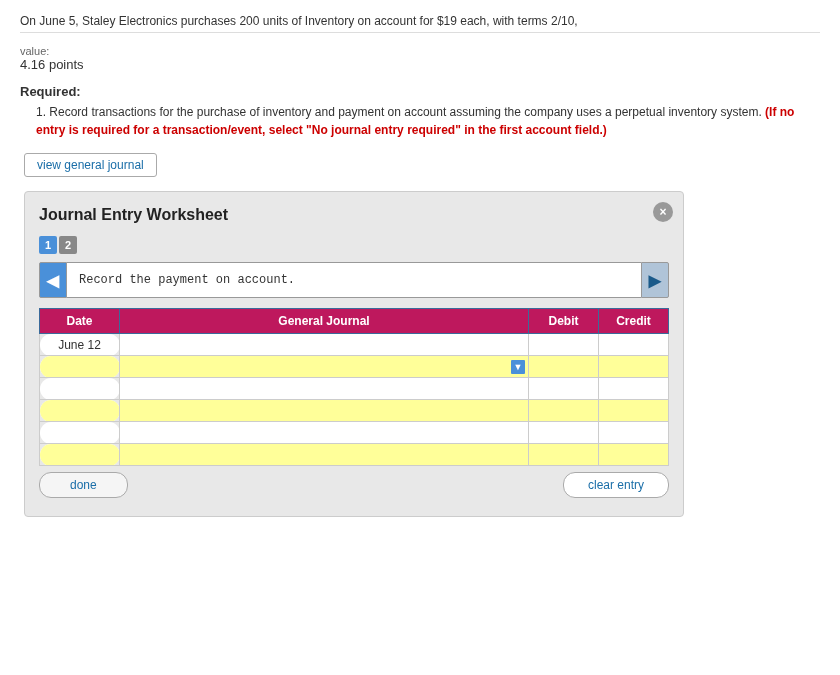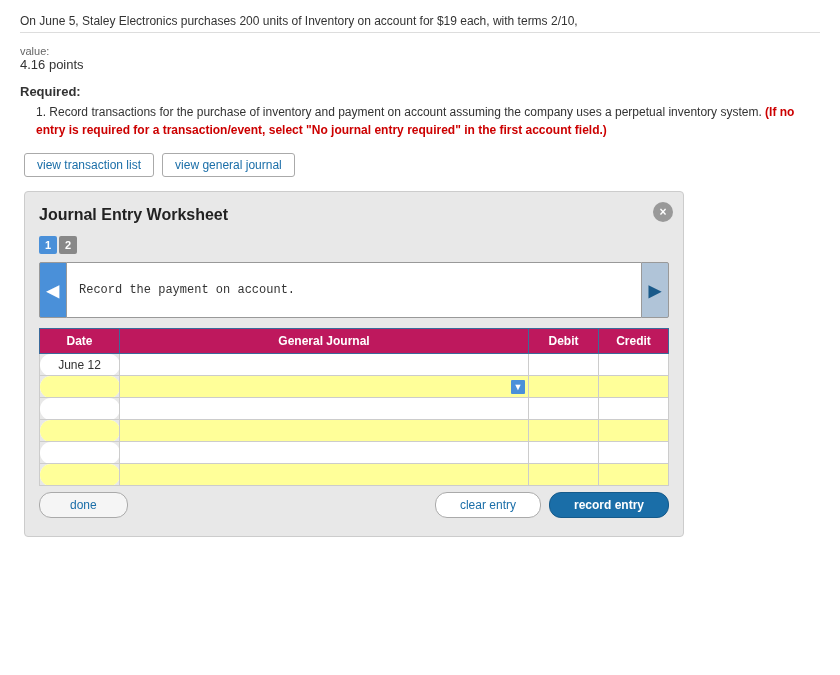--- a/index.html
+++ b/index.html
@@ -140,21 +140,21 @@
     }
     .nav-arrow.right {
       border-radius: 0 2px 2px 0;
       background: #b0c4d8;
     }
     .instruction-box {
       flex: 1;
       background: #fff;
       border-top: 1px solid #999;
       border-bottom: 1px solid #999;
-      padding: 20px 12px;
+      padding: 10px 12px;
       font-size: 12px;
       font-family: 'Courier New', monospace;
       color: #333;
     }
     .journal-table {
       width: 100%;
       border-collapse: collapse;
       margin-bottom: 6px;
     }
     .journal-table thead tr {
@@ -284,21 +284,20 @@
 <div class="required-section">
   <div class="required-title">Required:</div>
   <div class="required-item">
     <span>1.</span>
     <span>Record transactions for the purchase of inventory and payment on account assuming the company uses a perpetual inventory system.</span>
     <span class="red-text">(If no entry is required for a transaction/event, select "No journal entry required" in the first account field.)</span>
   </div>
 </div>
 
 <div class="btn-row">
-  <button class="outline-btn">view transaction list</button>
   <button class="outline-btn">view general journal</button>
 </div>
 
 <div class="worksheet-container">
   <div class="worksheet-title">Journal Entry Worksheet</div>
   <div class="close-btn">×</div>
 
   <div class="step-indicators">
     <div class="step-box active">1</div>
     <div class="step-box inactive">2</div>
@@ -366,16 +365,15 @@
         <td><input type="text" style="background: rgb(255, 255, 153);"></td>
       </tr>
     </tbody>
   </table>
 
 
   <div class="bottom-btn-row">
     <button class="done-btn">done</button>
     <div class="btn-center-group">
       <button class="clear-btn">clear entry</button>
-      <button class="record-btn">record entry</button>
     </div>
   </div>
 </div>
 
 </body></html>

